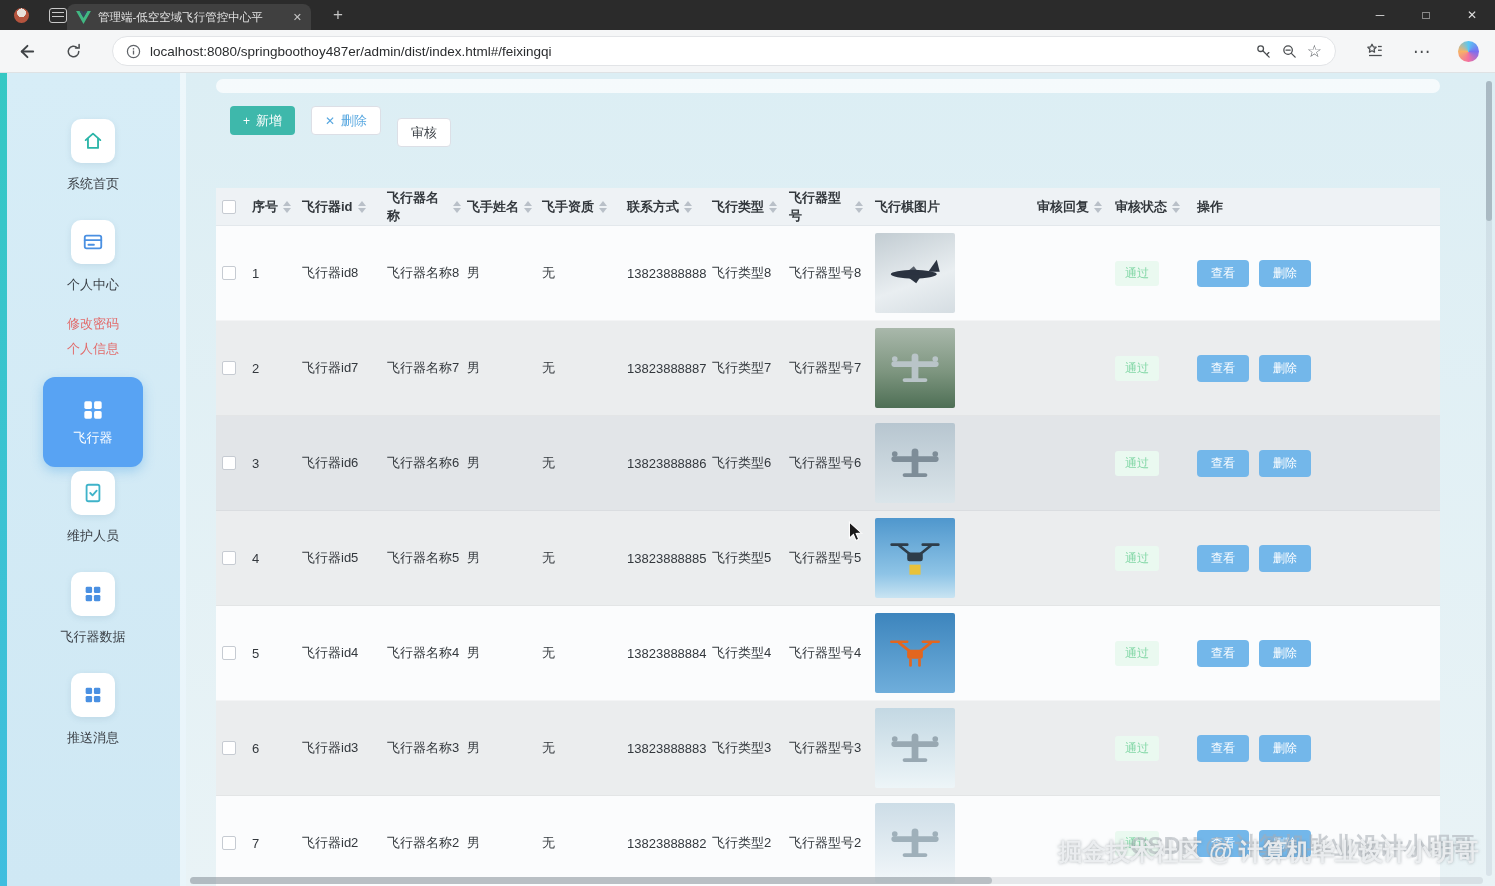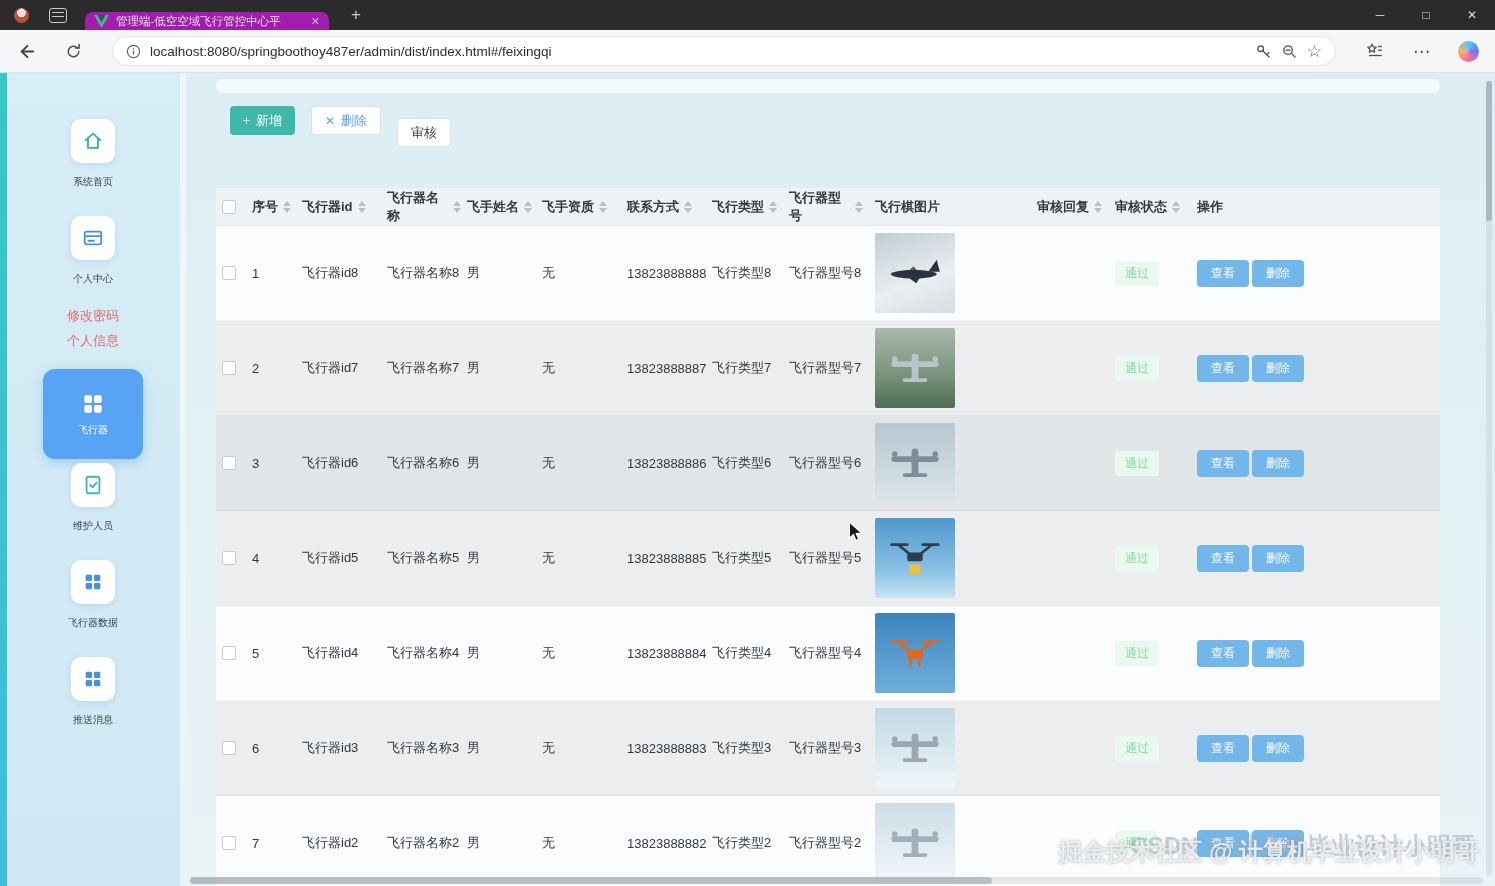--- a/index.html
+++ b/index.html
@@ -6,21 +6,21 @@
   html,body { width:1495px; height:886px; }
   body { font-family:"Liberation Sans","DejaVu Sans",sans-serif; overflow:hidden; background:#e7f2f6; }
   .screen { position:relative; width:1495px; height:886px; overflow:hidden; background:#e7f2f6; }
 
   
   .titlebar { height:30px; background:#2b2b2b; display:flex; align-items:center; }
   .profile-avatar { width:15px; height:15px; border-radius:50%; margin-left:14px;
     background:radial-gradient(circle at 50% 32%, #e8e0da 0 34%, #b5543e 35% 100%); }
   .tab-actions { margin-left:20px; width:18px; height:15px; border:1.5px solid #c9c9c9; border-radius:3px; position:relative; }
   .tab-actions::before { content:""; position:absolute; left:2px; top:3px; right:2px; height:1.5px; background:#c9c9c9; box-shadow:0 4px 0 #c9c9c9; }
-  .tab { margin-left:18px; height:18px; align-self:flex-end; width:244px; background:#a21caf; border-radius:8px 8px 0 0;
+  .tab { height:26px; align-self:flex-end; width:244px; background:#404040; border-radius:8px 8px 0 0;
     display:flex; align-items:center; padding:0 9px; gap:7px; }
   .tab-title { color:#e4e4e4; font-size:11.5px; white-space:nowrap; overflow:hidden; flex:1; }
   .tab-close { color:#c6c6c6; font-size:11px; }
   .new-tab { color:#c6c6c6; font-size:17px; margin-left:15px; width:24px; text-align:center; }
   .win-controls { margin-left:auto; display:flex; height:100%; }
   .win-controls span { width:46px; display:flex; align-items:center; justify-content:center; color:#dedede; font-size:12px; }
 
   
   .navbar { height:43px; background:#f5f6f7; border-bottom:1px solid #dfe2e4; display:flex; align-items:center; padding:0 13px; gap:20px; }
   .nav-icon { width:27px; height:27px; display:flex; align-items:center; justify-content:center; color:#4a4d50; font-size:17px; border-radius:5px; flex-shrink:0; }
@@ -34,21 +34,21 @@
   .app { display:flex; height:813px; background:linear-gradient(180deg,#dceef4,#e9f3f6); position:relative; }
 
   
   .sidebar { width:186px; flex-shrink:0; position:relative; background:linear-gradient(180deg,#d7edf7,#cfe8f4);
     display:flex; flex-direction:column; align-items:center; padding-top:46px; overflow:hidden; }
   .sidebar::before { content:""; position:absolute; left:0; top:0; bottom:0; width:7px; background:linear-gradient(180deg,#35c8c4,#40bedf); }
   .sidebar::after { content:""; position:absolute; right:0; top:0; bottom:0; width:6px; background:rgba(255,255,255,0.55); }
   .side-item { display:flex; flex-direction:column; align-items:center; margin-bottom:27px; }
   .side-icon { width:44px; height:44px; background:#ffffff; border-radius:10px; box-shadow:0 2px 6px rgba(80,120,150,.14);
     display:flex; align-items:center; justify-content:center; }
-  .side-label { margin-top:12px; font-size:10px; color:#3a3f45; white-space:nowrap; }
+  .side-label { margin-top:12px; font-size:13px; color:#3a3f45; white-space:nowrap; }
   .side-links { margin:-10px 0 16px; text-align:left; }
   .side-link { display:block; color:#e26b6b; font-size:13px; line-height:25px; }
   .side-item.active { width:100px; height:90px; background:#58a3f3; border-radius:12px; justify-content:center;
     margin-bottom:4px; box-shadow:0 4px 12px rgba(70,160,230,.38); }
   .side-item.active .side-icon { background:transparent; box-shadow:none; width:auto; height:auto; }
   .side-item.active .side-label { color:#ffffff; margin-top:6px; }
 
   
   .content { flex:1; padding:6px 55px 0 30px; position:relative; overflow:hidden; }
   .panel-top { height:14px; background:rgba(255,255,255,.72); border-radius:8px; }
@@ -71,21 +71,21 @@
   .tbody .row:nth-child(even) { background:#ebedee; }
   .tbody .row:nth-child(3)    { background:#e2e5e8; }
   .td { font-size:13px; color:#33383d; padding-left:6px; display:flex; align-items:center; }
   .w-cb{width:30px}.w-no{width:50px}.w-id{width:85px}.w-name{width:80px}.w-pilot{width:75px}
   .w-qual{width:85px}.w-contact{width:85px}.w-type{width:77px}.w-model{width:80px}
   .w-img{width:168px}.w-reply{width:78px}.w-status{width:82px}.w-ops{flex:1}
   .cb { width:14px; height:14px; border:1px solid #c6cbd2; border-radius:2px; background:#ffffff; display:inline-block; }
   .w-img { padding-left:12px; }
   .thumb { width:80px; height:80px; border-radius:2px; display:flex; align-items:center; justify-content:center; overflow:hidden; }
   .status-pass { display:inline-block; background:#eaf9f0; color:#82d7a6; font-size:12px; padding:4px 10px; border-radius:3px; }
-  .op-btn { height:27px; padding:0 14px; border:none; border-radius:4px; background:#73b7ea; color:#ffffff; font-size:12px; margin-right:3px; }
+  .op-btn { height:27px; padding:0 14px; border:none; border-radius:4px; background:#73b7ea; color:#ffffff; font-size:12px; margin-right:10px; }
 
   
   .vscroll { position:absolute; right:3px; top:8px; bottom:10px; width:6px; background:rgba(160,175,185,.22); border-radius:3px; }
   .vscroll .thumb-v { position:absolute; top:0; left:0; right:0; height:140px; background:rgba(125,140,150,.45); border-radius:3px; }
   .hscroll { position:absolute; left:190px; right:12px; bottom:2px; height:7px; background:rgba(150,160,168,.22); border-radius:4px; }
   .hscroll .thumb-h { position:absolute; top:0; left:0; height:100%; width:62%; background:rgba(120,132,140,.40); border-radius:4px; }
 
   
   .watermark { position:absolute; right:16px; bottom:8px; z-index:5; height:40px; width:470px; pointer-events:none; }
   .wm1 { position:absolute; right:0; bottom:10px; font-size:24px; font-weight:bold; color:rgba(238,240,242,.92);

